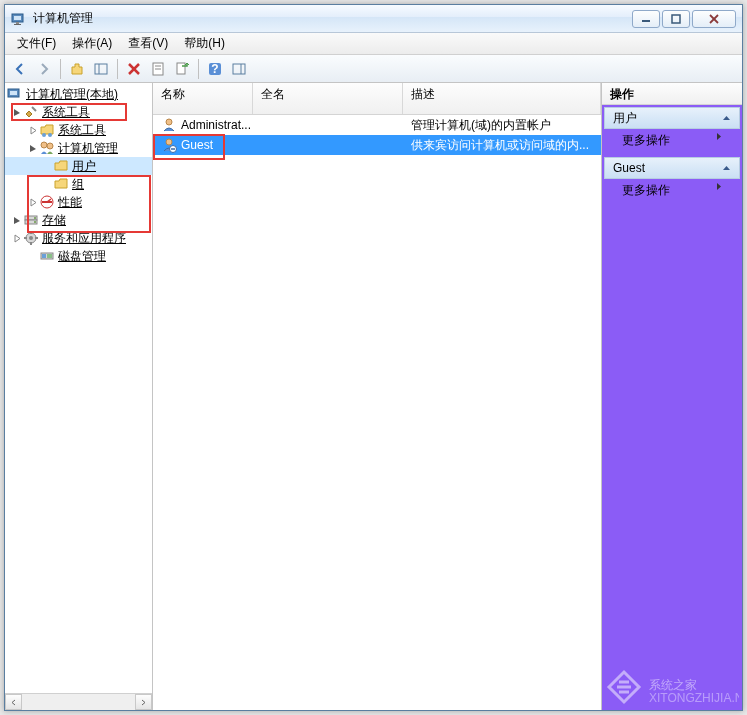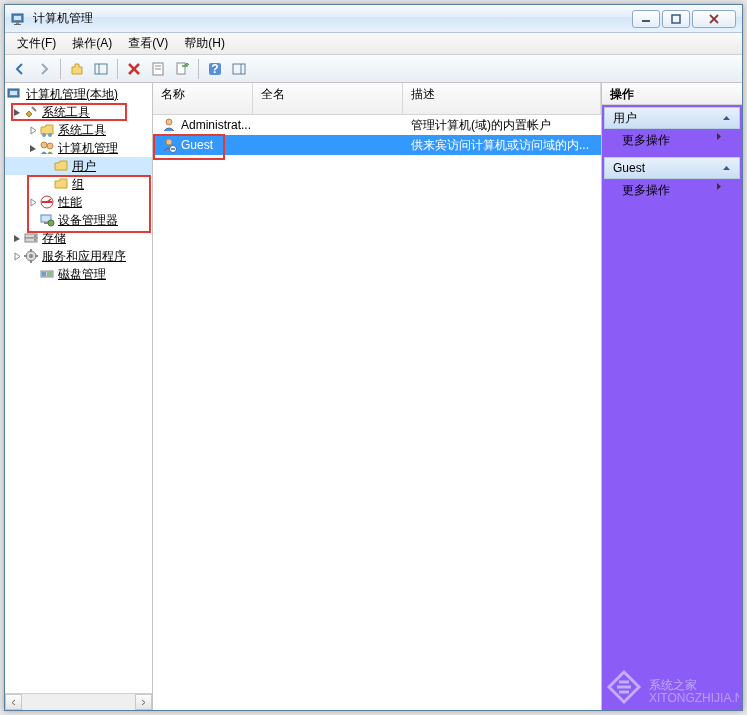--- a/index.html
+++ b/index.html
@@ -260,31 +260,20 @@
           <span class="ic">
               <svg viewBox="0 0 16 16">
                 <circle cx="8" cy="8" r="6" fill="#fff" stroke="#c33"></circle>
                 <line x1="8" y1="8" x2="12" y2="5" stroke="#c33" stroke-width="1.5"></line>
                 <line x1="3" y1="8" x2="13" y2="8" stroke="#c33" stroke-width="2"></line>
               </svg>
             </span>
           <span class="lbl">性能</span>
         </div>
 
-        <div class="tree-row">
-          <span class="ind" style="width:34px"></span>
-          <span class="ic">
-              <svg viewBox="0 0 16 16">
-                <rect x="2" y="3" width="10" height="7" fill="#cfe4f7" stroke="#5b8bbd"></rect>
-                <rect x="5" y="10" width="4" height="2" fill="#888"></rect>
-                <circle cx="12" cy="11" r="3" fill="#7aa860" stroke="#4a7a30"></circle>
-              </svg>
-            </span>
-          <span class="lbl">设备管理器</span>
-        </div>
 
         <div class="tree-row">
           <span class="ind" style="width:6px"></span>
           <span class="expander">
               <svg width="9" height="9" viewBox="0 0 9 9">
                 <path d="M1 1 L7 5 L1 8 Z" fill="#595959"></path>
               </svg>
             </span>
           <span class="ic">
               <svg viewBox="0 0 16 16">

